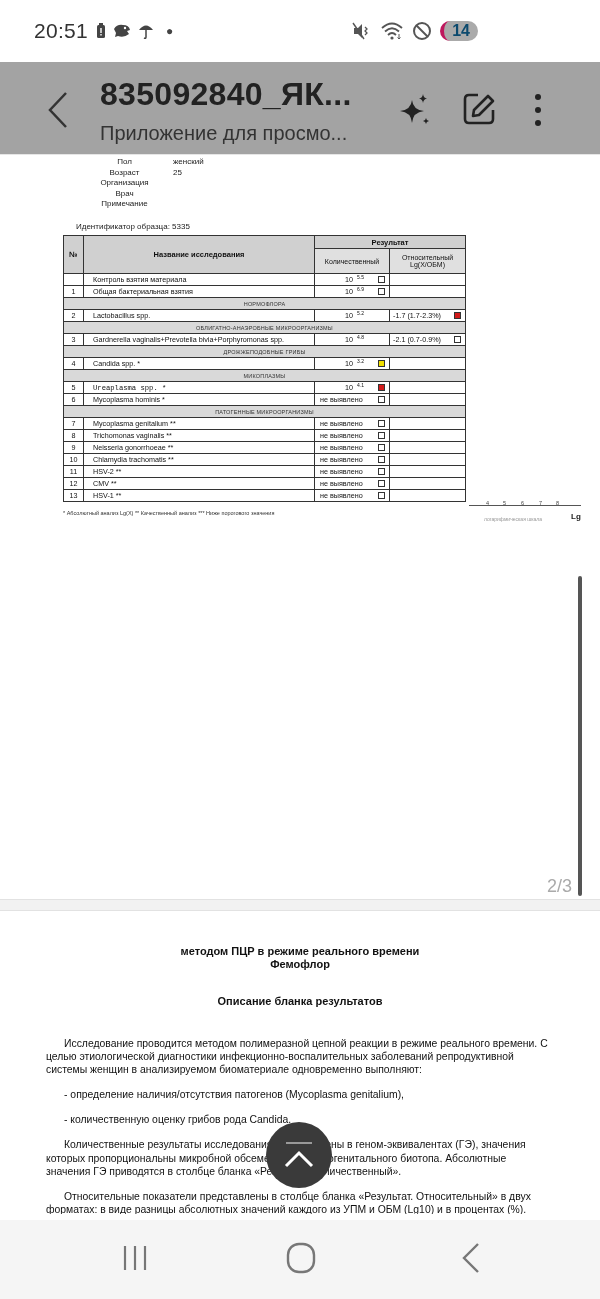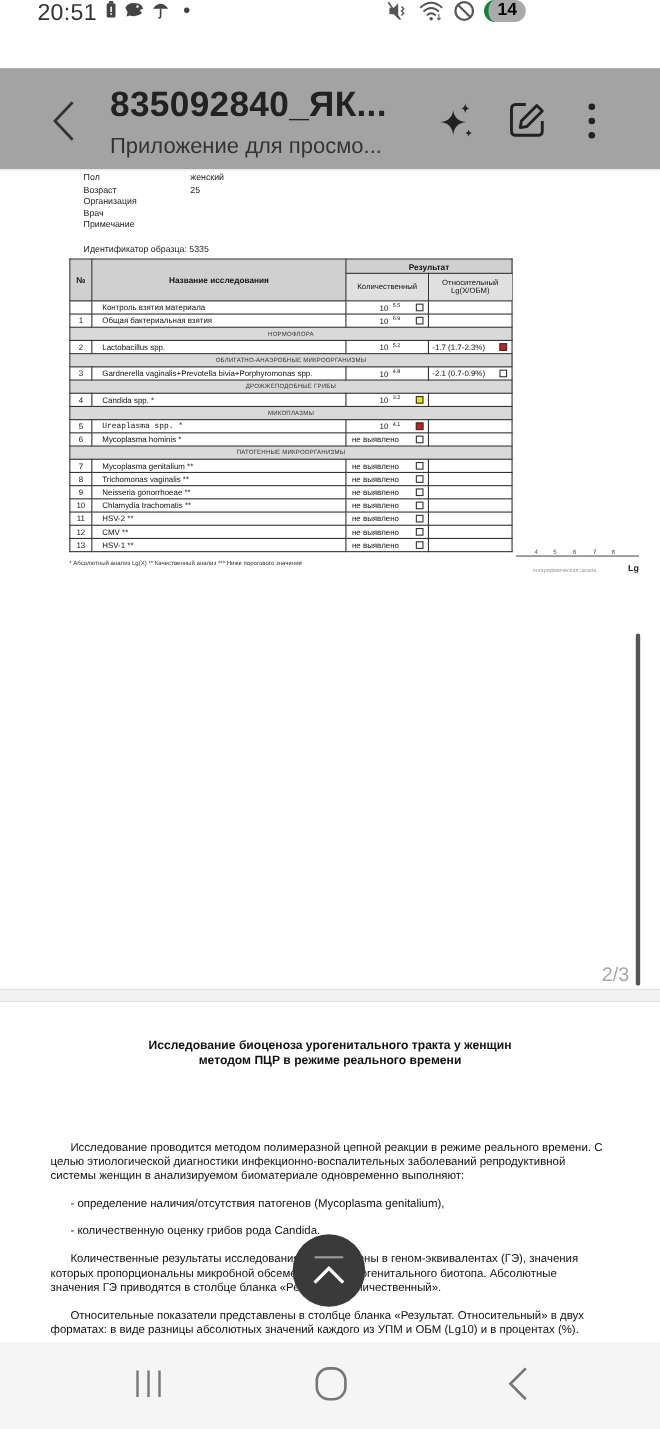--- a/index.html
+++ b/index.html
@@ -1,32 +1,32 @@
 <!DOCTYPE html>
 <html><head>
 <meta charset="utf-8">
 <style>
   * { box-sizing: border-box; margin: 0; padding: 0; }
   html, body { width: 600px; height: 1299px; overflow: hidden; background: #fff; font-family: "Liberation Sans", sans-serif; color: #111; }
-  .status-bar { position: absolute; top: 0; left: 0; width: 512px; height: 62px; display: flex; align-items: flex-start; padding: 0 34px; background: #fff; }
+  .status-bar { position: absolute; top: 0; left: 0; width: 512px; height: 62px; display: flex; align-items: center; padding: 0 34px; background: #fff; }
   .status-time { font-size: 21px; color: #333; letter-spacing: 0.3px; }
   .status-left-icons { display: flex; align-items: center; gap: 6px; margin-left: 8px; color: #444; font-size: 16px; }
   .status-right { margin-left: auto; display: flex; align-items: center; gap: 8px; color: #555; font-size: 18px; }
-  .notif-badge { background: #aaa; color: #000000; border-radius: 14px; padding: 1px 8px; font-size: 16px; font-weight: bold; border-left: 4px solid #15803d; }
+  .notif-badge { background: #aaa; color: #0c4a6e; border-radius: 14px; padding: 1px 8px; font-size: 16px; font-weight: bold; border-left: 4px solid #be185d; }
   .app-bar { position: absolute; top: 62px; left: 0; width: 600px; height: 92px; background: #a3a3a3; }
   .back-btn { position: absolute; left: 44px; top: 28px; width: 30px; height: 40px; }
   .title { position: absolute; left: 100px; top: 14px; font-size: 32px; font-weight: bold; color: #222; letter-spacing: 0.3px; }
   .subtitle { position: absolute; left: 100px; top: 60px; font-size: 20px; color: #333; }
   .ai-btn { position: absolute; left: 396px; top: 30px; width: 36px; height: 36px; }
   .edit-btn { position: absolute; left: 462px; top: 30px; width: 34px; height: 34px; }
   .more-btn { position: absolute; left: 526px; top: 30px; width: 24px; height: 36px; }
   .doc-area { position: absolute; top: 154px; left: 0; width: 600px; height: 1060px; background: #fff; overflow: hidden; border-top: 1px solid #e6e6e6; }
   .info-block { position: absolute; left: 76px; top: 2px; font-size: 8px; color: #222; line-height: 10.6px; }
   .info-row { display: flex; }
-  .info-label { width: 97px; }
+  .info-label { width: 97px; text-align: center; }
   .sample-id { position: absolute; left: 76px; top: 67px; font-size: 8px; color: #222; }
   table.res { position: absolute; left: 63px; top: 80px; width: 403px; border-collapse: collapse; font-size: 7.2px; }
   table.res td, table.res th { border: 1px solid #333; padding: 0 3px; height: 12px; }
   table.res th { background: #d0d0d0; font-weight: bold; font-size: 7.5px; }
   .hdr-sub { background: #e0e0e0 !important; font-weight: normal !important; font-size: 7px !important; }
   .group-row td { background: #d9d9d9; text-align: center; font-size: 5.5px; color: #333; letter-spacing: 0.2px; }
   .num { text-align: center; width: 20px; }
   .qty { width: 75px; text-align: right; position: relative; }
   .qty span.v { padding-right: 14px; }
   .qty sup { font-size: 5px; }
@@ -274,23 +274,24 @@
   <div class="chart-axis-ticks" style="left:539px;">7</div>
   <div class="chart-axis-ticks" style="left:556px;">8</div>
   <div class="chart-axis-label">логарифмическая шкала</div>
   <div class="lg-label">Lg</div>
 
   <div class="scrollbar"></div>
   <div class="page-num">2/3</div>
   <div class="page-sep"></div>
 
   <div class="p2-title">
-    <div>Исследование биоценоза урогенитального тракта у женщин</div>
     <div>методом ПЦР в режиме реального времени</div>
+    <div>Фемофлор</div>
   </div>
+  <div class="p2-subtitle">Описание бланка результатов</div>
   <div class="p2-body">
     <p class="ind">Исследование проводится методом полимеразной цепной реакции в режиме реального времени. С целью этиологической диагностики инфекционно-воспалительных заболеваний репродуктивной системы женщин в анализируемом биоматериале одновременно выполняют:</p>
     <p class="ind">- определение наличия/отсутствия патогенов (Mycoplasma genitalium),</p>
     <p class="ind">- количественную оценку грибов рода Candida.</p>
     <p class="ind">Количественные результаты исследования представлены в геном-эквивалентах (ГЭ), значения которых пропорциональны микробной обсемененности урогенитального биотопа. Абсолютные значения ГЭ приводятся в столбце бланка «Результат. Количественный».</p>
     <p class="ind">Относительные показатели представлены в столбце бланка «Результат. Относительный» в двух форматах: в виде разницы абсолютных значений каждого из УПМ и ОБМ (Lg10) и в процентах (%). Значения в процентах (%) - традиционном формате для количественных данных - приведены для удобства клинической трактовки данных, суммировать проценты (%) некорректно.</p>
 
   </div>
 </div>
 

